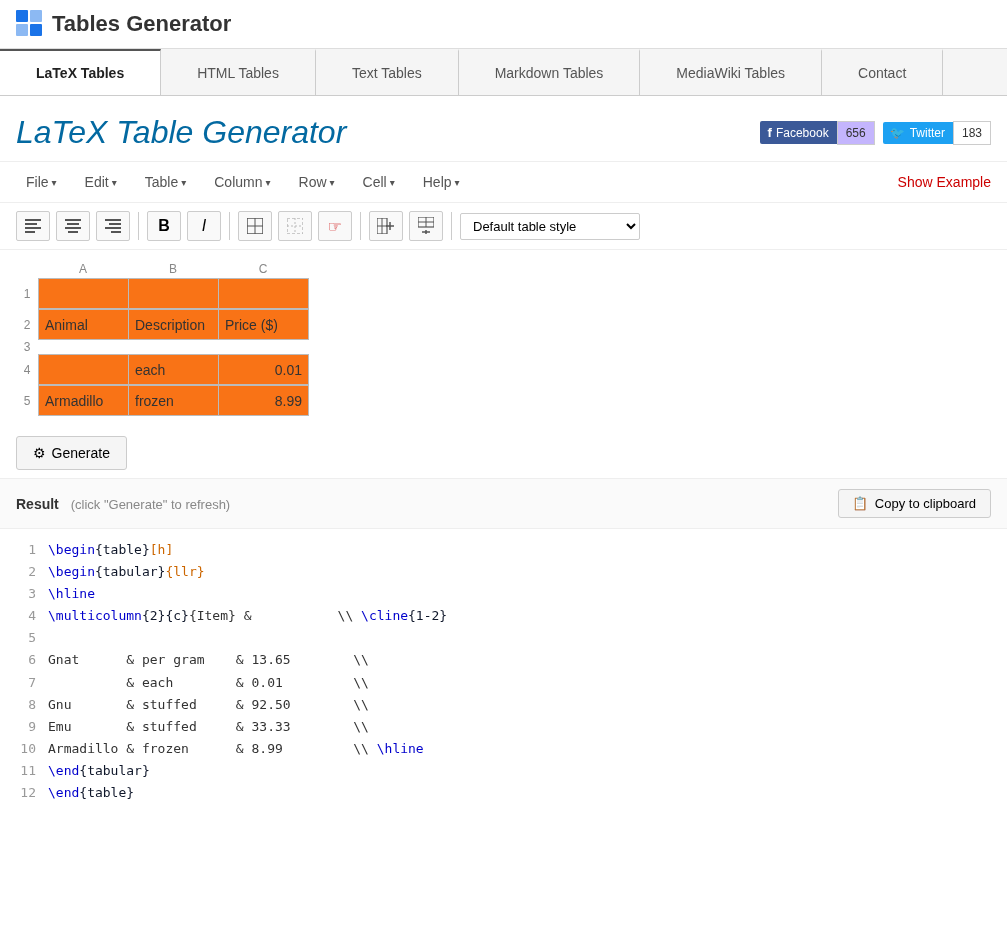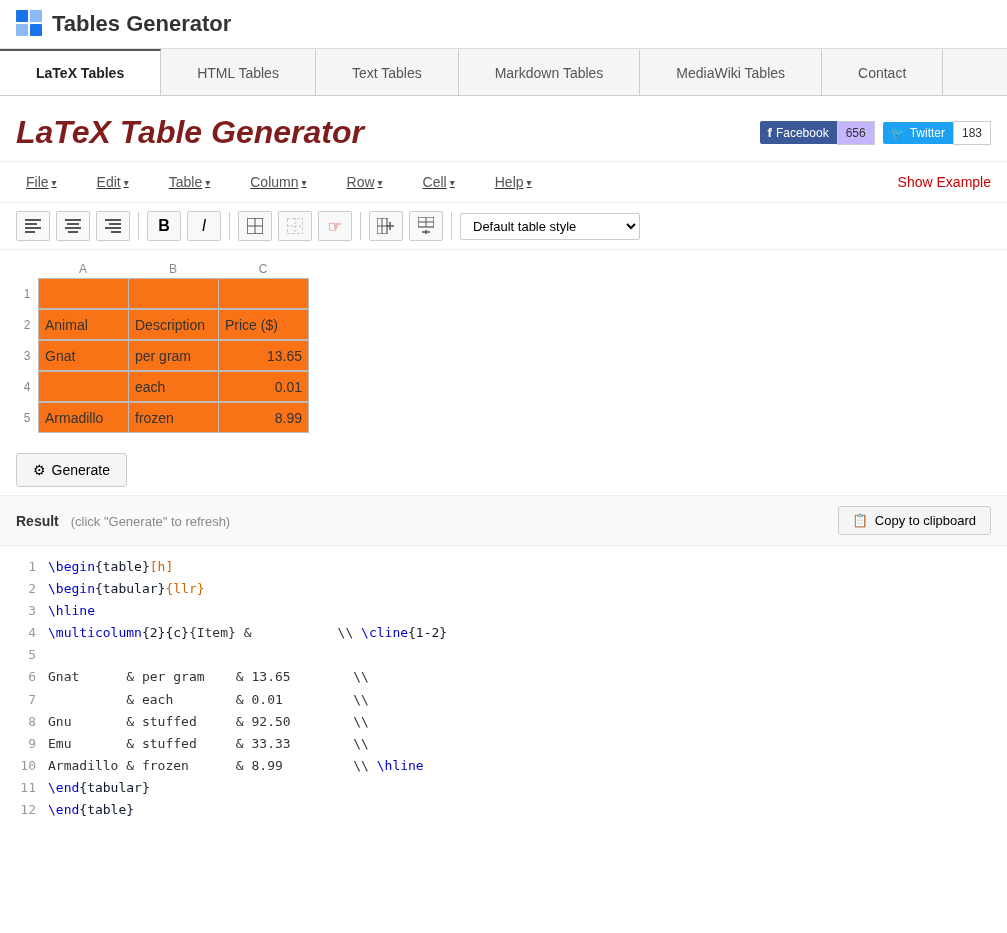--- a/index.html
+++ b/index.html
@@ -11,30 +11,30 @@
     .logo-icon { width: 28px; height: 28px; }
     .header-title { font-size: 22px; font-weight: bold; color: #333; }
 
     
     .nav-tabs { display: flex; border-bottom: 1px solid #ccc; background: #f5f5f5; }
     .nav-tab { padding: 14px 36px; cursor: pointer; font-size: 14px; color: #555; border-right: 1px solid #ccc; border-top: 2px solid transparent; }
     .nav-tab.active { background: #fff; border-top: 2px solid #555; font-weight: bold; color: #222; }
 
     
     .page-title-area { display: flex; align-items: center; justify-content: space-between; padding: 18px 16px 10px; border-bottom: 1px solid #eee; }
-    .page-title { font-size: 32px; font-weight: bold; color: #7f1d1d; font-style: italic; }
+    .page-title { font-size: 32px; font-weight: normal; color: #0369a1; font-style: italic; }
     .social-bar { display: flex; align-items: center; gap: 0; }
     .fb-btn { display: flex; align-items: center; gap: 4px; background: #3b5998; color: #fff; padding: 4px 8px; font-size: 12px; border-radius: 2px 0 0 2px; }
     .fb-count { background: #c4b5fd; color: #333; border: 1px solid #ccc; padding: 4px 8px; font-size: 12px; margin-right: 8px; }
     .tw-btn { display: flex; align-items: center; gap: 4px; background: #1da1f2; color: #fff; padding: 4px 8px; font-size: 12px; border-radius: 2px 0 0 2px; }
     .tw-count { background: #fff; color: #333; border: 1px solid #ccc; padding: 4px 8px; font-size: 12px; }
 
     
     .menu-bar { display: flex; align-items: center; justify-content: space-between; padding: 8px 16px; border-bottom: 1px solid #eee; }
-    .menu-items { display: flex; gap: 20px; text-decoration: underline; }
+    .menu-items { display: flex; gap: 8px; }
     .menu-btn { padding: 4px 10px; font-size: 14px; cursor: pointer; color: #555; background: none; border: none; display: flex; align-items: center; gap: 3px; }
     .menu-btn .arrow { font-size: 10px; }
     .show-example { color: #cc0000; font-size: 14px; cursor: pointer; }
 
     
     .toolbar { display: flex; align-items: center; gap: 6px; padding: 8px 16px; border-bottom: 1px solid #eee; background: #fff; }
     .tool-btn { width: 34px; height: 30px; border: 1px solid #ccc; background: #f9f9f9; cursor: pointer; display: flex; align-items: center; justify-content: center; font-size: 14px; border-radius: 2px; }
     .tool-separator { width: 1px; height: 28px; background: #ccc; margin: 0 2px; }
     .style-select { padding: 4px 8px; font-size: 13px; border: 1px solid #ccc; border-radius: 2px; background: #fff; min-width: 180px; cursor: pointer; }
     .grid-table { border-collapse: collapse; }
@@ -225,29 +225,20 @@
           <td contenteditable="true" style="">Animal</td>
           <td contenteditable="true" style="">Description</td>
           <td contenteditable="true" style="">Price ($)</td>
         </tr>
       </tbody>
         </table>
     </div>
 
     <div class="data-row">
       <div class="row-label">3</div>
-      <table class="grid-table">
-        <tbody>
-            <tr>
-          <td contenteditable="true" style="">Gnat</td>
-          <td contenteditable="true" style="">per gram</td>
-          <td contenteditable="true" style="text-align: right;">13.65</td>
-        </tr>
-      </tbody>
-        </table>
     </div>
 
     <div class="data-row">
       <div class="row-label">4</div>
       <table class="grid-table">
         <tbody>
             <tr>
           <td contenteditable="true" style=""></td>
           <td contenteditable="true" style="">each</td>
           <td contenteditable="true" style="text-align: right;">0.01</td>

